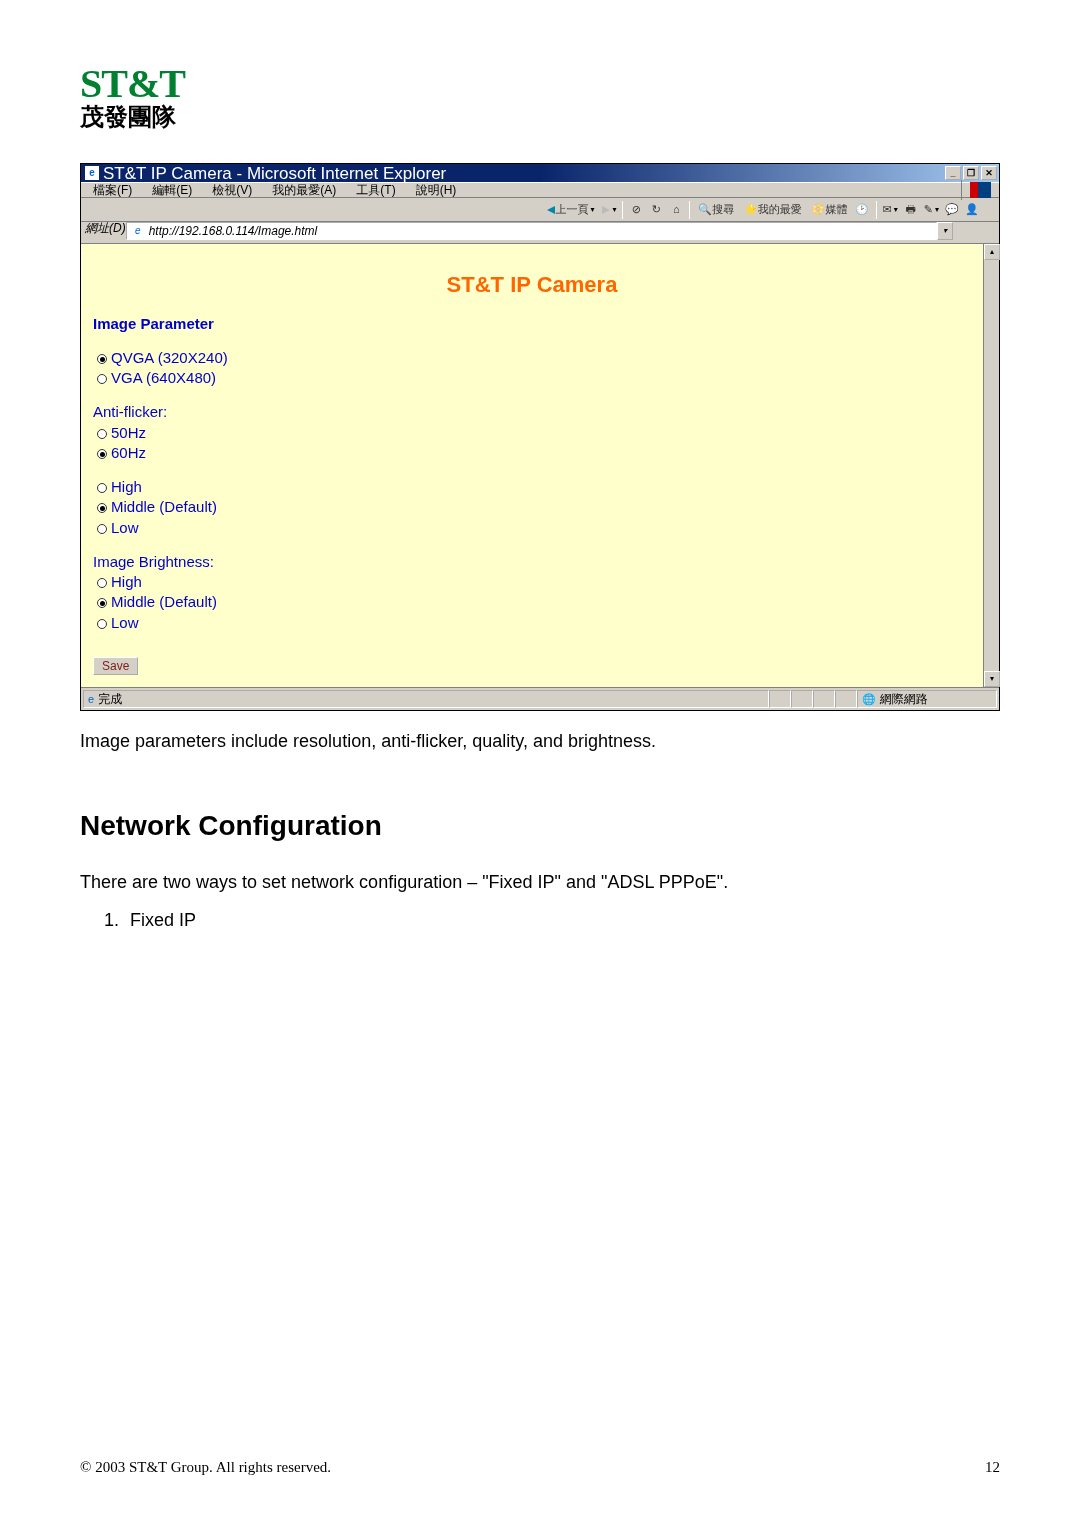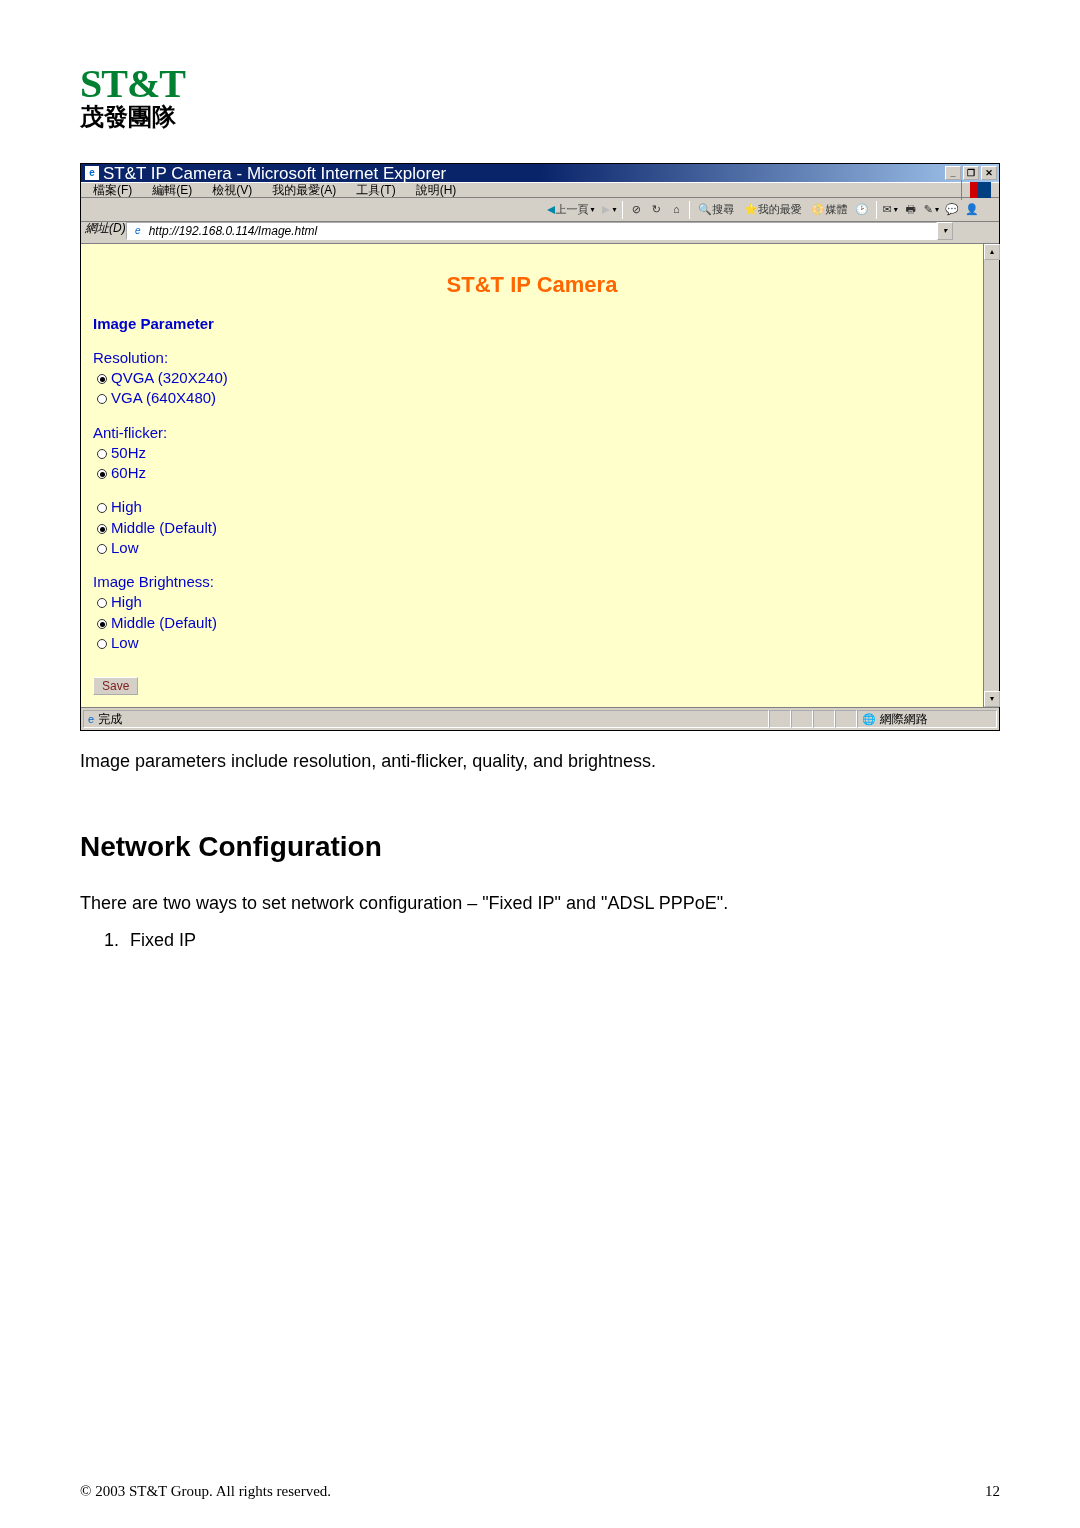--- a/index.html
+++ b/index.html
@@ -265,21 +265,21 @@
   .doc-h2 { font-size: 28px; font-weight: bold; margin-top: 56px; margin-bottom: 28px; }
   .doc-list {
     font-size: 18px;
     margin: 14px 0 0 0;
     padding-left: 44px;
   }
   .doc-list li { padding-left: 6px; }
 
   .doc-footer {
     position: absolute;
-    bottom: 28px;
+    bottom: 52px;
     left: 80px;
     right: 80px;
     font-size: 15px;
     font-family: "Times New Roman", serif;
     display: flex;
     justify-content: space-between;
   }
 </style>
 </head>
 <body>
@@ -349,21 +349,20 @@
       <span class="drop-btn">▾</span>
       <span class="go">移至</span>
     </div>
 
     <div class="ie-content-wrap">
       <div class="ie-content">
         <h1>ST&amp;T IP Camera</h1>
         <div class="sect">Image Parameter</div>
 
         <div class="grp">
-          <div>Resolution:</div>
           <div class="opt sel"><span class="radio"></span><span>QVGA (320X240)</span></div>
           <div class="opt"><span class="radio"></span><span>VGA (640X480)</span></div>
         </div>
 
         <div class="grp">
           <div>Anti-flicker:</div>
           <div class="opt"><span class="radio"></span><span>50Hz</span></div>
           <div class="opt sel"><span class="radio"></span><span>60Hz</span></div>
         </div>
 

